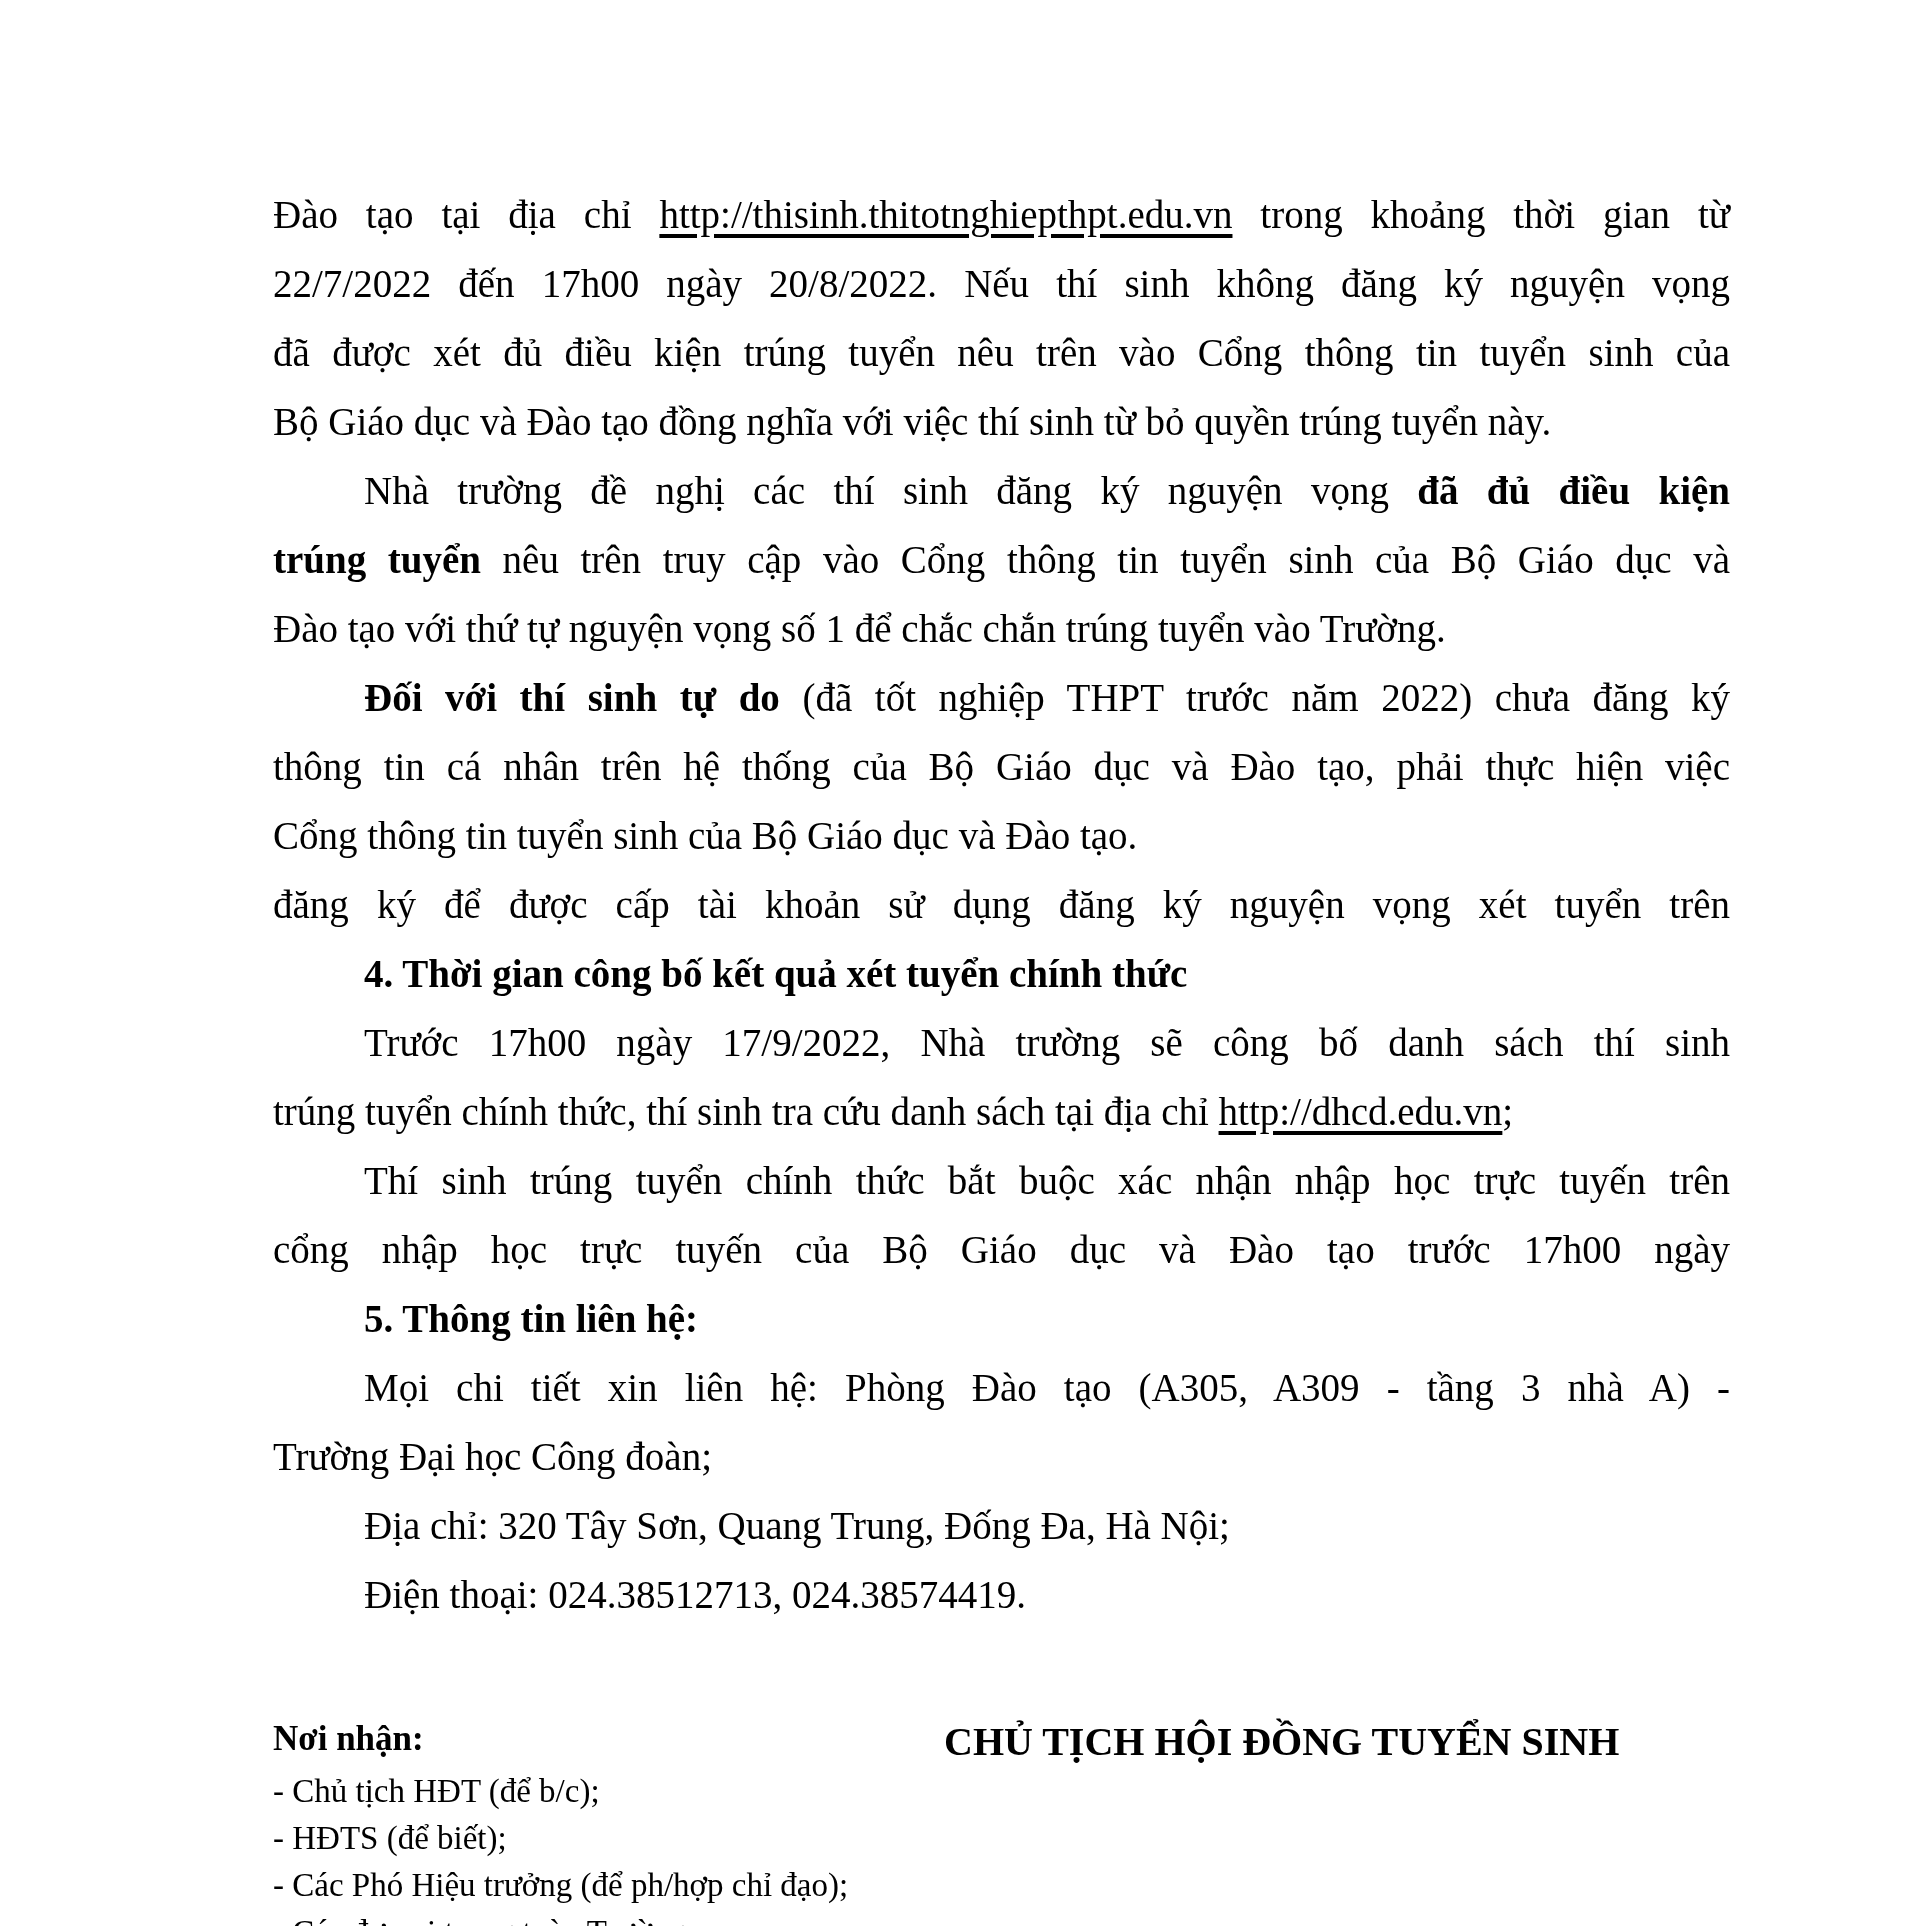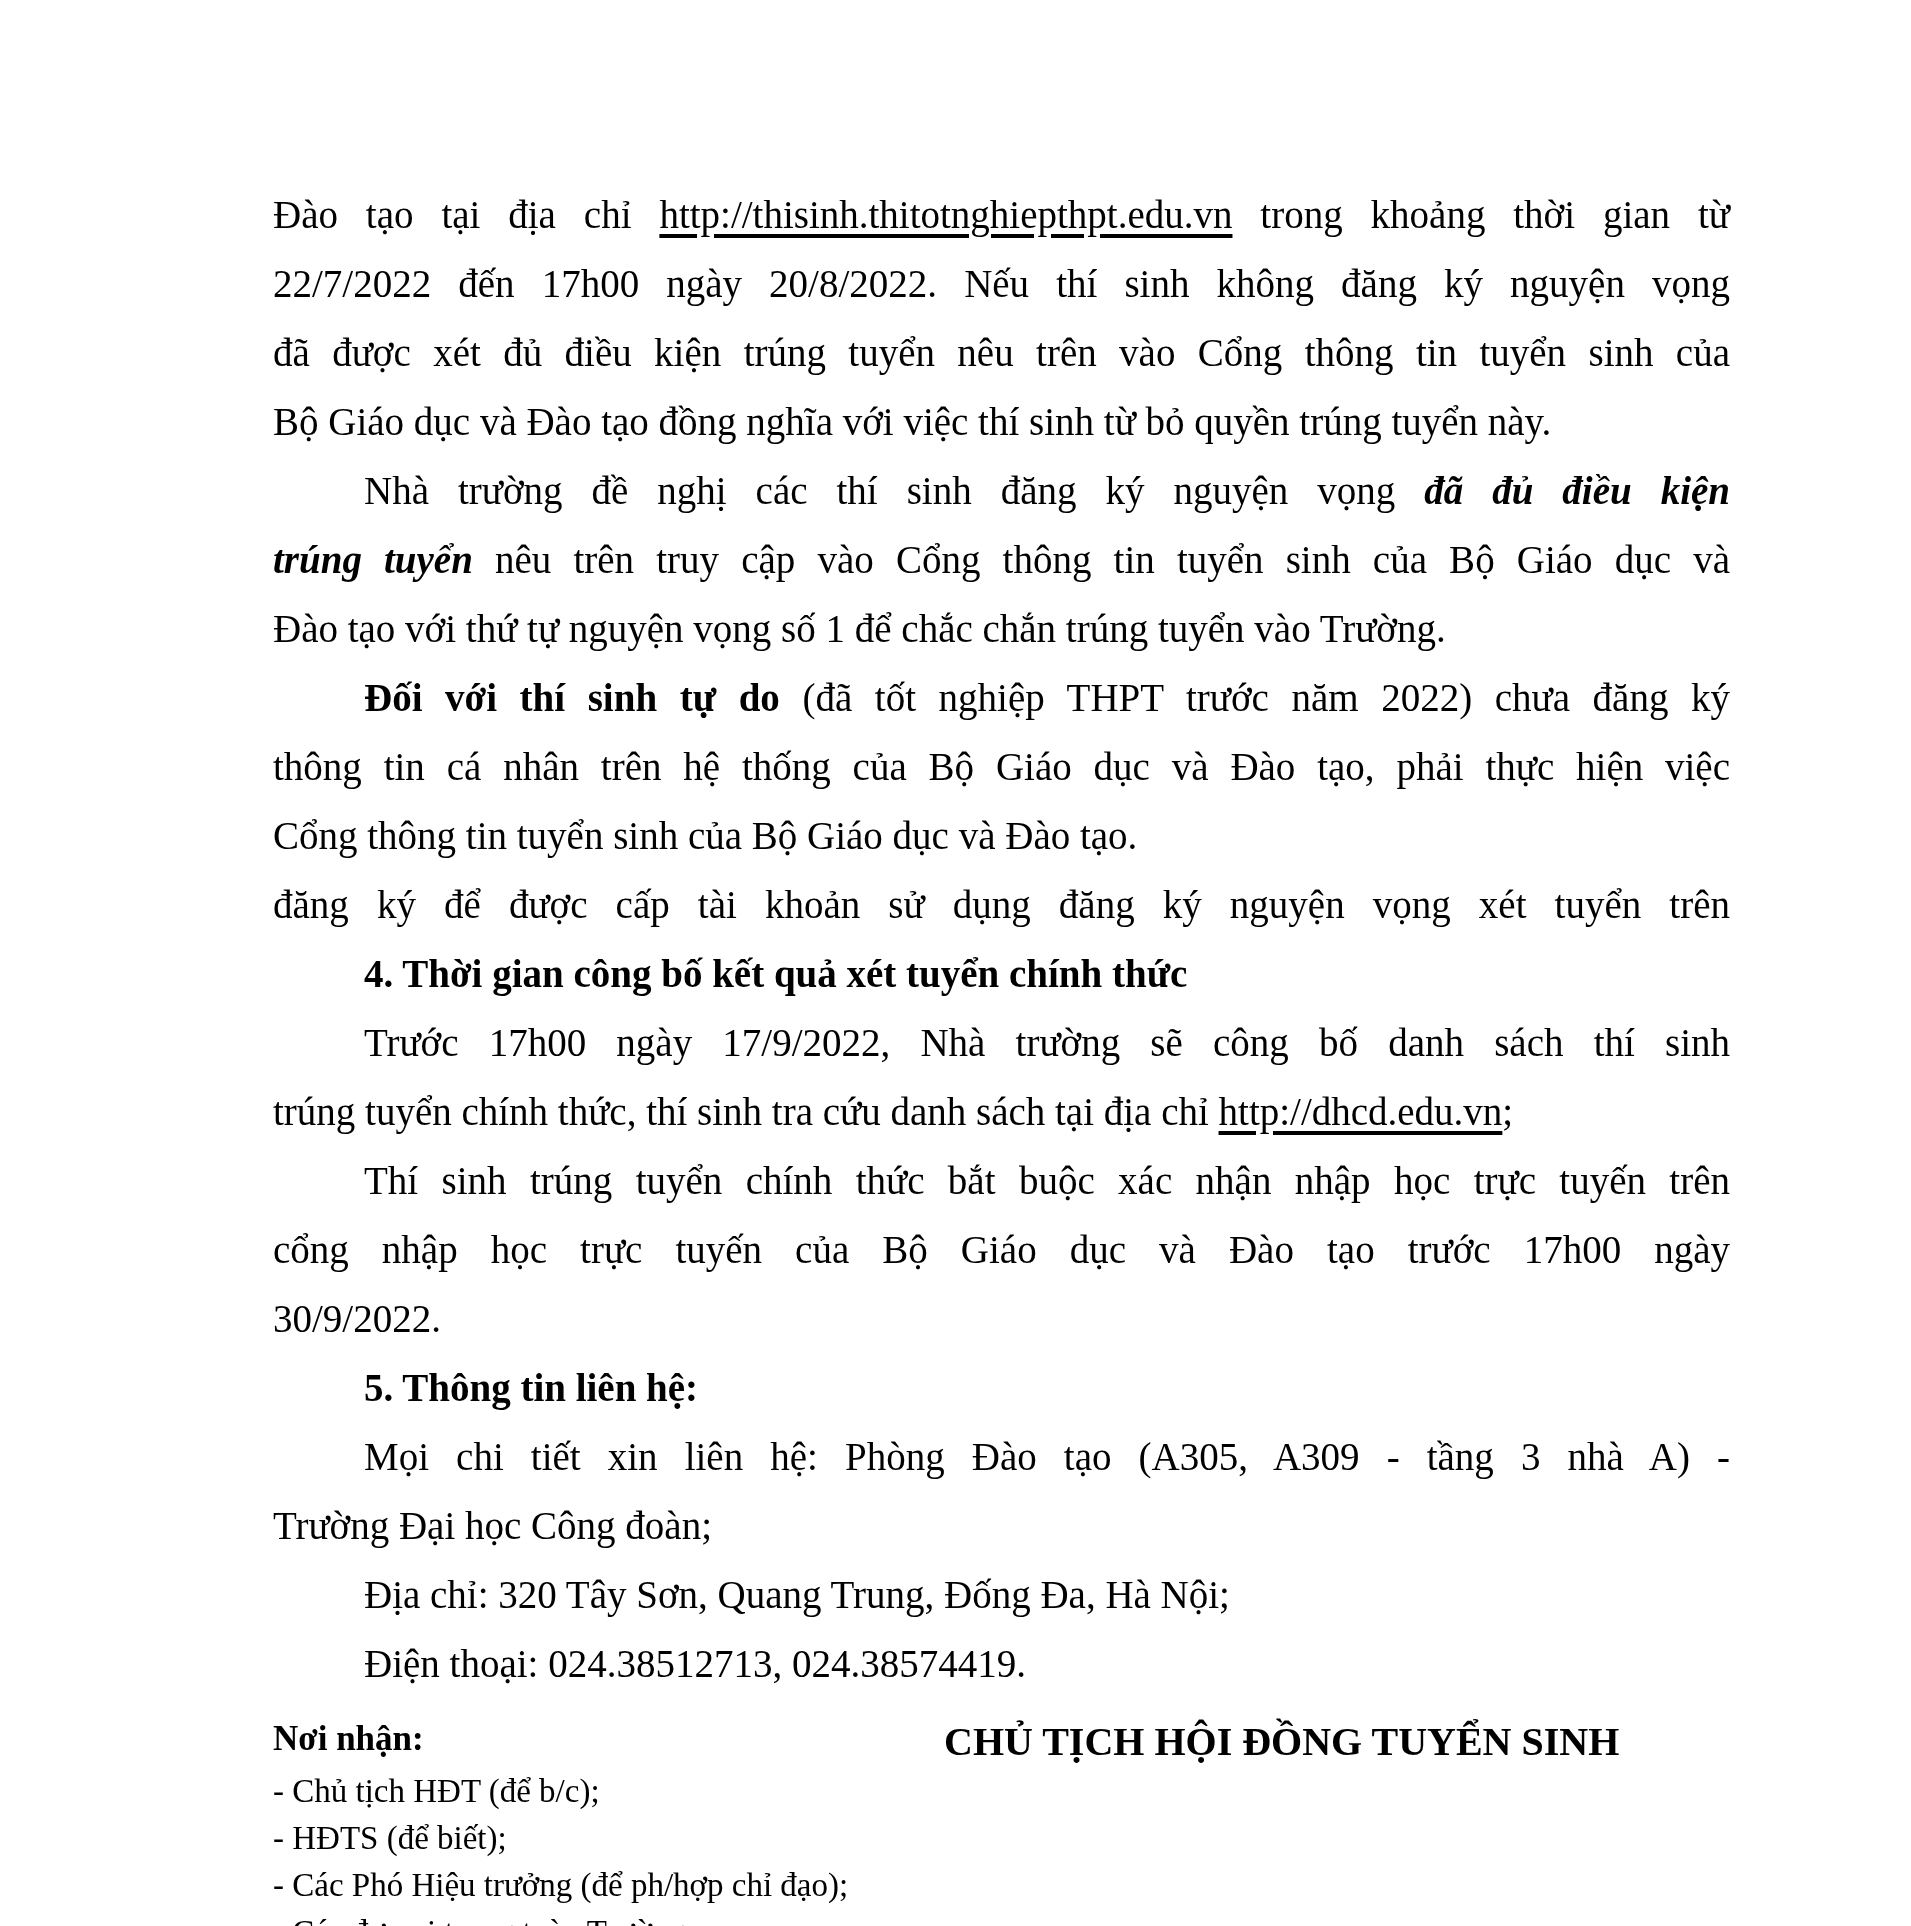--- a/index.html
+++ b/index.html
@@ -11,21 +11,21 @@
   .page{position:absolute;inset:0;}
   
   .body-text{
     position:absolute;left:273px;top:180px;width:1457px;
     font-size:39px;line-height:69px;
   }
   .bline{text-align:left;}
   .bline.j{text-align:justify;text-align-last:justify;}
   .bline.ind{text-indent:91px;}
   .b{font-weight:bold;}
-  .bi{font-weight:bold;font-style:italic;}
+  .bi{font-weight:bold;}
   .u{text-decoration:underline;text-decoration-thickness:3.5px;text-underline-offset:6.2px;}
   
   .recipients{position:absolute;left:273px;top:1710px;width:732px;}
   .recipients-title{font-size:35px;font-weight:bold;line-height:58px;}
   .recipient-item{font-size:33px;line-height:47px;white-space:nowrap;}
   
   .signature{position:absolute;left:944px;top:1707px;width:786px;text-align:left;}
   .sig-title{font-size:40px;font-weight:bold;line-height:69px;white-space:nowrap;}
 </style>
 </head>
@@ -43,21 +43,20 @@
     <div class="bline"><span>Đào tạo với thứ tự nguyện vọng số 1 để chắc chắn trúng tuyển vào Trường.</span></div>
     <div class="bline j ind"><span class="b">Đối với thí sinh tự do</span><span> (đã tốt nghiệp THPT trước năm 2022) chưa đăng ký</span></div>
     <div class="bline j"><span>thông tin cá nhân trên hệ thống của Bộ Giáo dục và Đào tạo, phải thực hiện việc</span></div>
     <div class="bline"><span>Cổng thông tin tuyển sinh của Bộ Giáo dục và Đào tạo.</span></div>
     <div class="bline j"><span>đăng ký để được cấp tài khoản sử dụng đăng ký nguyện vọng xét tuyển trên</span></div>
     <div class="bline ind"><span class="b">4. Thời gian công bố kết quả xét tuyển chính thức</span></div>
     <div class="bline j ind"><span>Trước 17h00 ngày 17/9/2022, Nhà trường sẽ công bố danh sách thí sinh</span></div>
     <div class="bline"><span>trúng tuyển chính thức, thí sinh tra cứu danh sách tại địa chỉ </span><span class="u">http://dhcd.edu.vn</span><span>;</span></div>
     <div class="bline j ind"><span>Thí sinh trúng tuyển chính thức bắt buộc xác nhận nhập học trực tuyến trên</span></div>
     <div class="bline j"><span>cổng nhập học trực tuyến của Bộ Giáo dục và Đào tạo trước 17h00 ngày</span></div>
-    <div class="bline"><span>30/9/2022.</span></div>
     <div class="bline ind"><span class="b">5. Thông tin liên hệ:</span></div>
     <div class="bline j ind"><span>Mọi chi tiết xin liên hệ: Phòng Đào tạo (A305, A309 - tầng 3 nhà A) -</span></div>
     <div class="bline"><span>Trường Đại học Công đoàn;</span></div>
     <div class="bline ind"><span>Địa chỉ: 320 Tây Sơn, Quang Trung, Đống Đa, Hà Nội;</span></div>
     <div class="bline ind"><span>Điện thoại: 024.38512713, 024.38574419.</span></div>
   </div>
 
   <div class="recipients">
     <div class="recipients-title">Nơi nhận:</div>
     <div class="recipient-item">- Chủ tịch HĐT (để b/c);</div>

